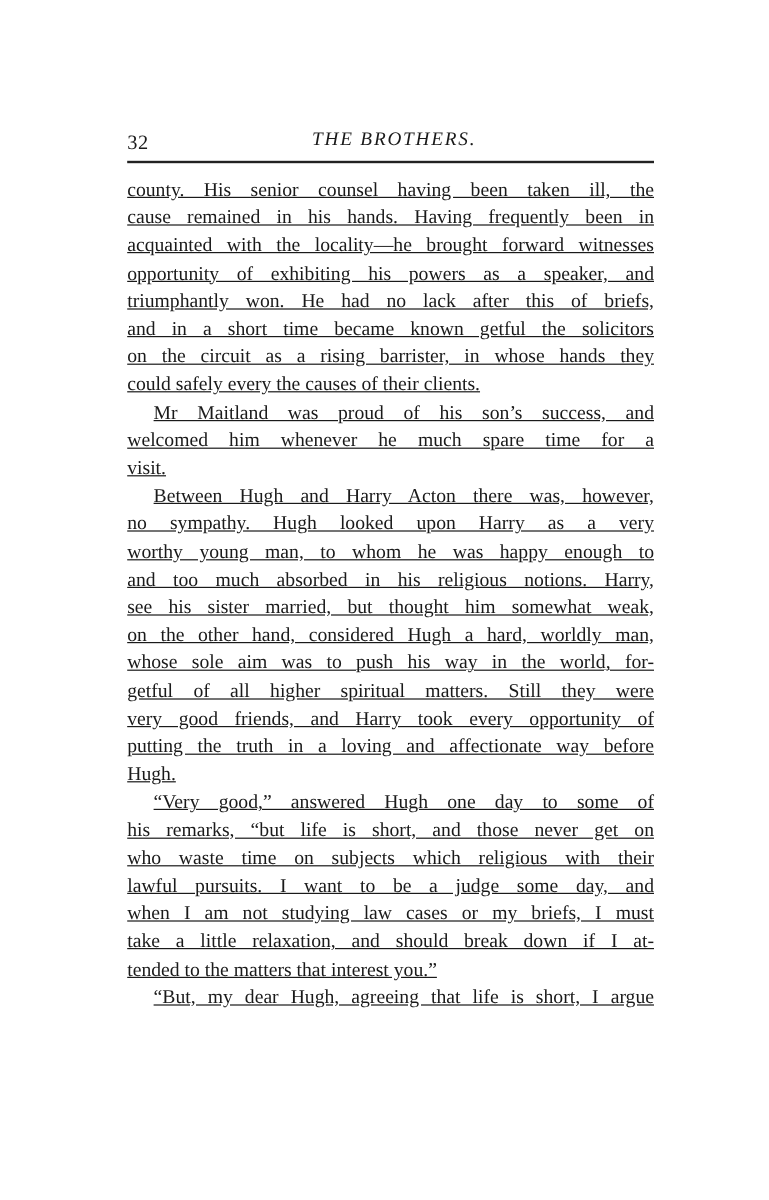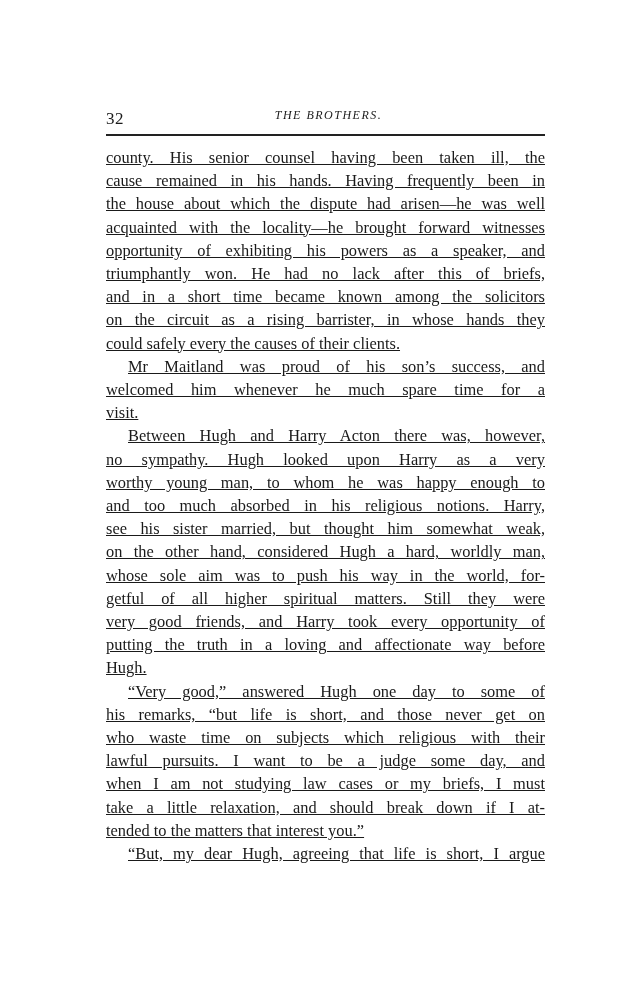--- a/index.html
+++ b/index.html
@@ -32,21 +32,21 @@
       font-size: 17px;
       letter-spacing: 0.5px;
     }
     .running-title {
       position: absolute;
       left: 0;
       right: 0;
       top: 0;
       text-align: center;
       font-style: italic;
-      font-size: 12px;
+      font-size: 16px;
       letter-spacing: 1.5px;
       padding-left: 6px;
     }
     .head-rule {
       margin-top: 4px;
       height: 0;
       border-top: 2px solid #222;
       width: 439px;
     }
     .body-text {
@@ -79,25 +79,24 @@
 <div class="page">
   <div class="running-head">
     <span class="page-number">32</span>
     <span class="running-title">THE BROTHERS.</span>
   </div>
   <div class="head-rule"></div>
   <div class="body-text" id="body-text">
       <p>
         <span class="line">county.  His senior counsel having been taken ill, the</span>
         <span class="line">cause remained in his hands.  Having frequently been in</span>
-        <span class="line">the house about which the dispute had arisen—he was well</span>
         <span class="line">acquainted with the locality—he brought forward witnesses</span>
         <span class="line">opportunity of exhibiting his powers as a speaker, and</span>
         <span class="line">triumphantly won.  He had no lack after this of briefs,</span>
-        <span class="line">and in a short time became known among the solicitors</span>
+        <span class="line">and in a short time became known getful the solicitors</span>
         <span class="line">on the circuit as a rising barrister, in whose hands they</span>
         <span class="line last">could safely every the causes of their clients.</span>
       </p>
       <p>
         <span class="line indent">Mr Maitland was proud of his son’s success, and</span>
         <span class="line">welcomed him whenever he much spare time for a</span>
         <span class="line last">visit.</span>
       </p>
       <p>
         <span class="line indent">Between Hugh and Harry Acton there was, however,</span>

